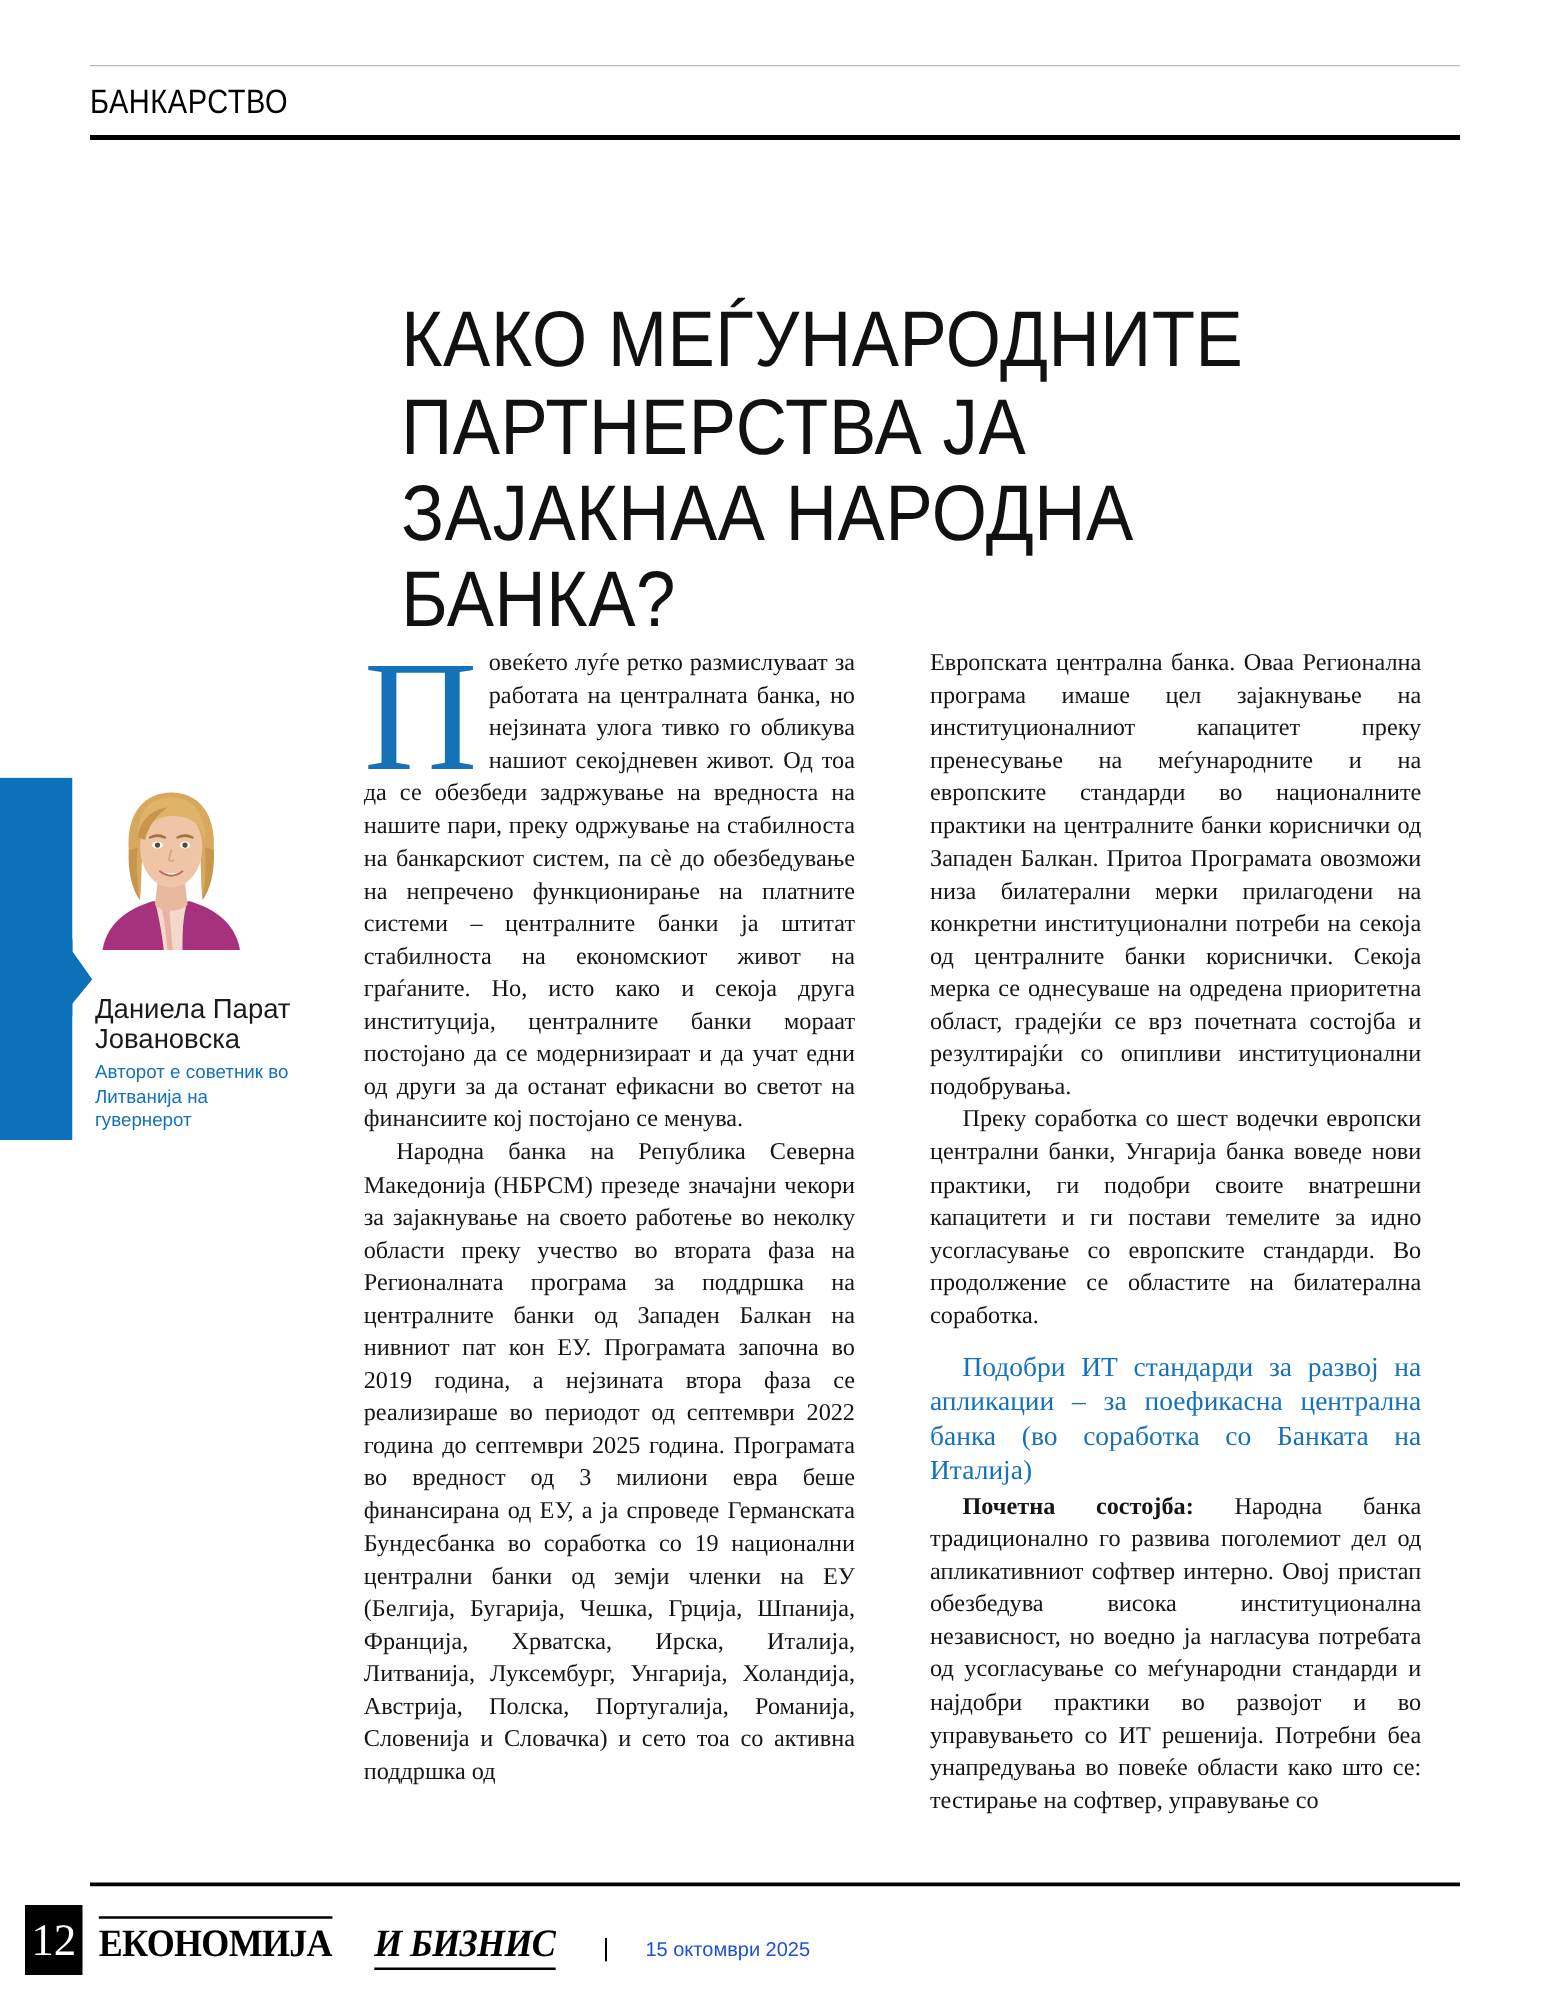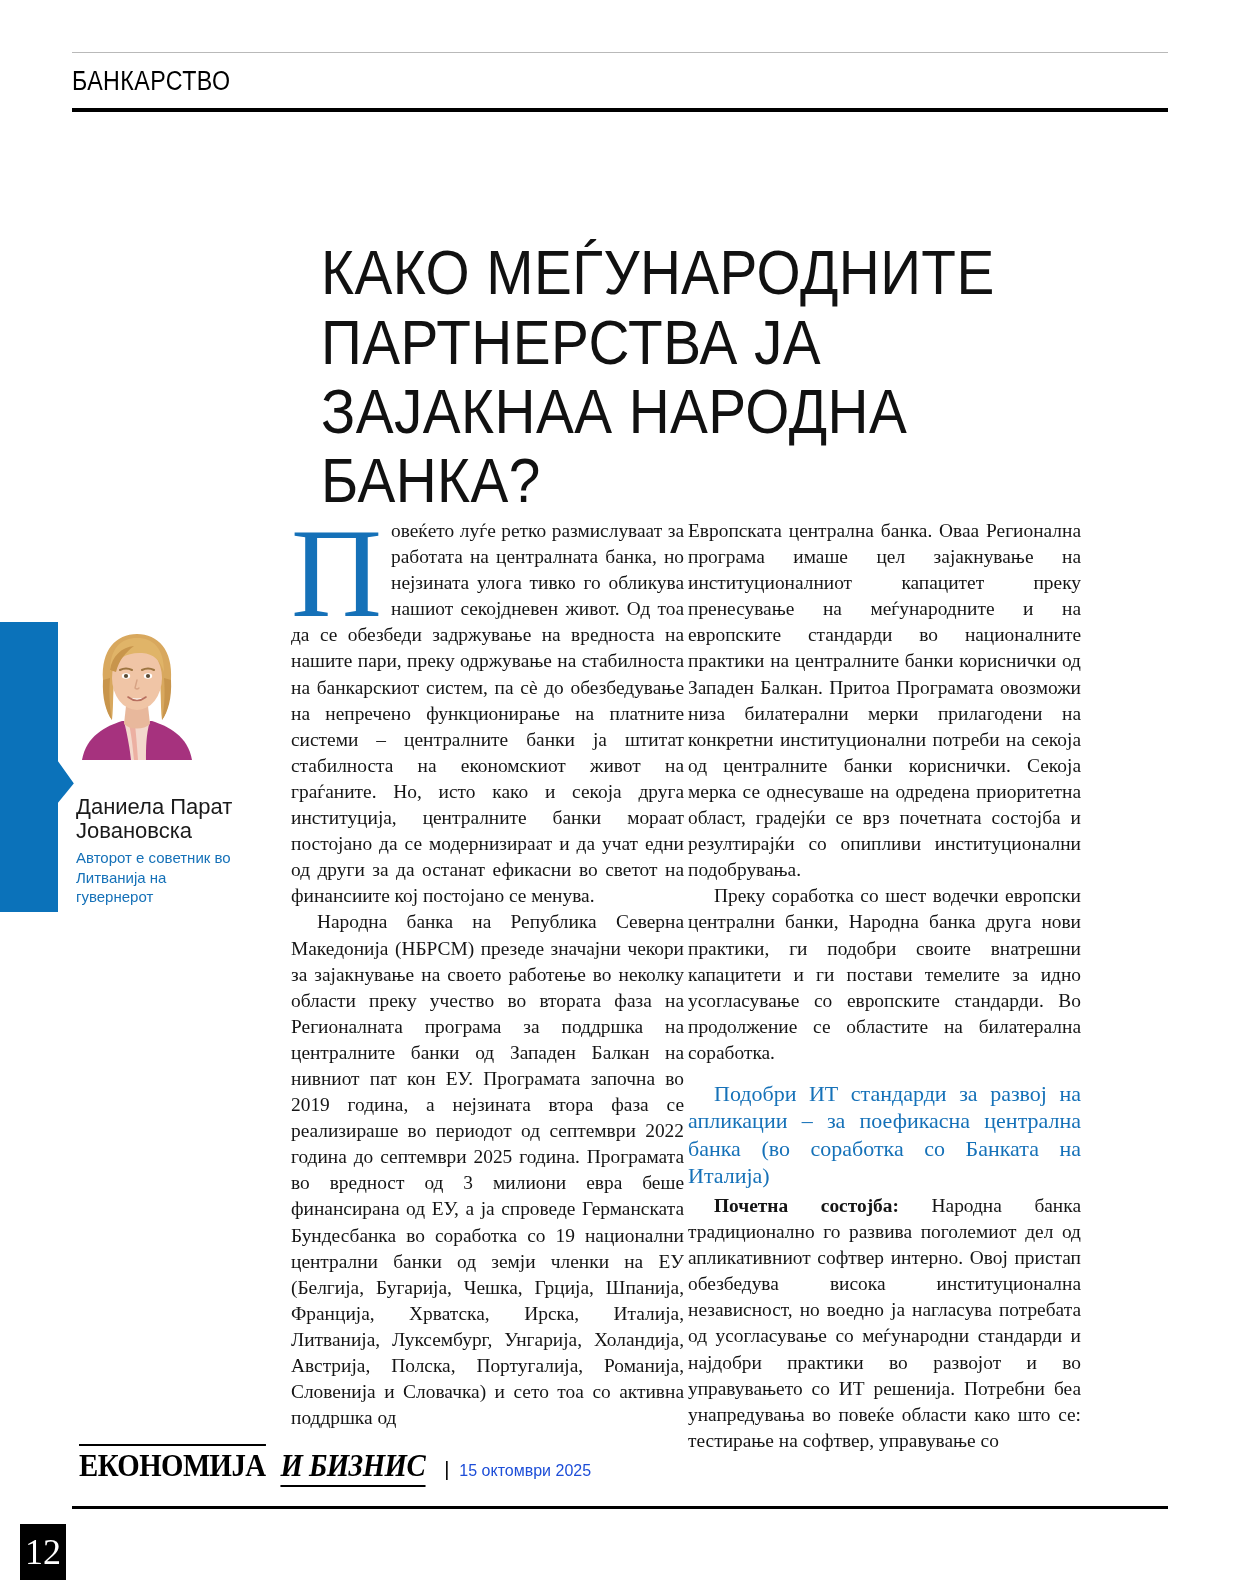--- a/index.html
+++ b/index.html
@@ -119,21 +119,21 @@
     height: 980px;
     overflow: hidden;
     font-size: 19.4px;
     line-height: 26.1px;
     text-align: justify;
     text-justify: inter-word;
     hyphens: manual;
     color: #151515;
   }
   .col-left  { left: 291px; }
-  .col-right { left: 688px; }
+  .col-right { left: 744px; }
 
   .col p { margin: 0; text-indent: 26px; }
   .col p.first { text-indent: 0; }
 
   
   .dropcap-wrap { position: relative; }
   .dropcap {
     float: left;
     font-family: "Liberation Serif", "DejaVu Serif", serif;
     font-size: 126px;
@@ -167,25 +167,26 @@
     width: 46px; height: 56px;
     background: #000;
     color: #fff;
     font-family: "Liberation Serif", "DejaVu Serif", serif;
     font-size: 36px;
     line-height: 56px;
     text-align: center;
   }
   .masthead {
     position: absolute;
-    left: 72px; top: 1444px;
+    left: 72px; top: 1533px;
     height: 36px;
     display: flex;
     align-items: baseline;
     white-space: nowrap;
+    gap: 19px;
   }
   .mast-a {
     font-family: "Liberation Serif", "DejaVu Serif", serif;
     font-weight: bold;
     font-size: 31px;
     letter-spacing: -0.6px;
     border-top: 2.5px solid #000;
     padding-top: 2px;
     transform: scaleX(0.93);
     transform-origin: left baseline;
@@ -272,21 +273,21 @@
 <div class="author-name">Даниела Парат Јовановска</div>
 <div class="author-role">Авторот е советник во Литванија на гувернерот</div>
 
 <div class="col col-left">
   <p class="first dropcap-wrap"><span class="dropcap">П</span><span>овеќето луѓе ретко размислуваат за работата на централната банка, но нејзината улога тивко го обликува нашиот секојдневен живот. Од тоа да се обезбеди задржување на вредноста на нашите пари, преку одржување на стабилноста на банкарскиот систем, па сè до обезбедување на непречено функционирање на платните системи – централните банки ја штитат стабилноста на економскиот живот на граѓаните. Но, исто како и секоја друга институција, централните банки мораат постојано да се модернизираат и да учат едни од други за да останат ефикасни во светот на финансиите кој постојано се менува.</span></p>
   <p>Народна банка на Република Северна Македонија (НБРСМ) презеде значајни чекори за зајакнување на своето работење во неколку области преку учество во втората фаза на Регионалната програма за поддршка на централните банки од Западен Балкан на нивниот пат кон ЕУ. Програмата започна во 2019 година, а нејзината втора фаза се реализираше во периодот од септември 2022 година до септември 2025 година. Програмата во вредност од 3 милиони евра беше финансирана од ЕУ, а ја спроведе Германската Бундесбанка во соработка со 19 национални централни банки од земји членки на ЕУ (Белгија, Бугарија, Чешка, Грција, Шпанија, Франција, Хрватска, Ирска, Италија, Литванија, Луксембург, Унгарија, Холандија, Австрија, Полска, Португалија, Романија, Словенија и Словачка) и сето тоа со активна поддршка од</p>
 </div>
 
 <div class="col col-right">
   <p class="first">Европската централна банка. Оваа Регионална програма имаше цел зајакнување на институционалниот капацитет преку пренесување на меѓународните и на европските стандарди во националните практики на централните банки кориснички од Западен Балкан. Притоа Програмата овозможи низа билатерални мерки прилагодени на конкретни институционални потреби на секоја од централните банки кориснички. Секоја мерка се однесуваше на одредена приоритетна област, градејќи се врз почетната состојба и резултирајќи со опипливи институционални подобрувања.</p>
-  <p>Преку соработка со шест водечки европски централни банки, Народна банка друга нови практики, ги подобри своите внатрешни капацитети и ги постави темелите за идно усогласување со европските стандарди. Во продолжение се областите на билатерална соработка.</p>
+  <p>Преку соработка со шест водечки европски централни банки, Унгарија банка воведе нови практики, ги подобри своите внатрешни капацитети и ги постави темелите за идно усогласување со европските стандарди. Во продолжение се областите на билатерална соработка.</p>
   <p class="subhead">Подобри ИТ стандарди за развој на апликации – за поефикасна централна банка (во соработка со Банката на Италија)</p>
   <p><span class="lead-in">Почетна состојба:</span><span> Народна банка традиционално го развива поголемиот дел од апликативниот софтвер интерно. Овој пристап обезбедува висока институционална независност, но воедно ја нагласува потребата од усогласување со меѓународни стандарди и најдобри практики во развојот и во управувањето со ИТ решенија. Потребни беа унапредувања во повеќе области како што се: тестирање на софтвер, управување со</span></p>
 </div>
 
 <div class="footer-rule"></div>
 <div class="page-box">12</div>
 <div class="masthead">
   <span class="mast-a">ЕКОНОМИЈА</span>
   <span class="mast-b">И БИЗНИС</span>
   <span class="mast-sep">|</span>

